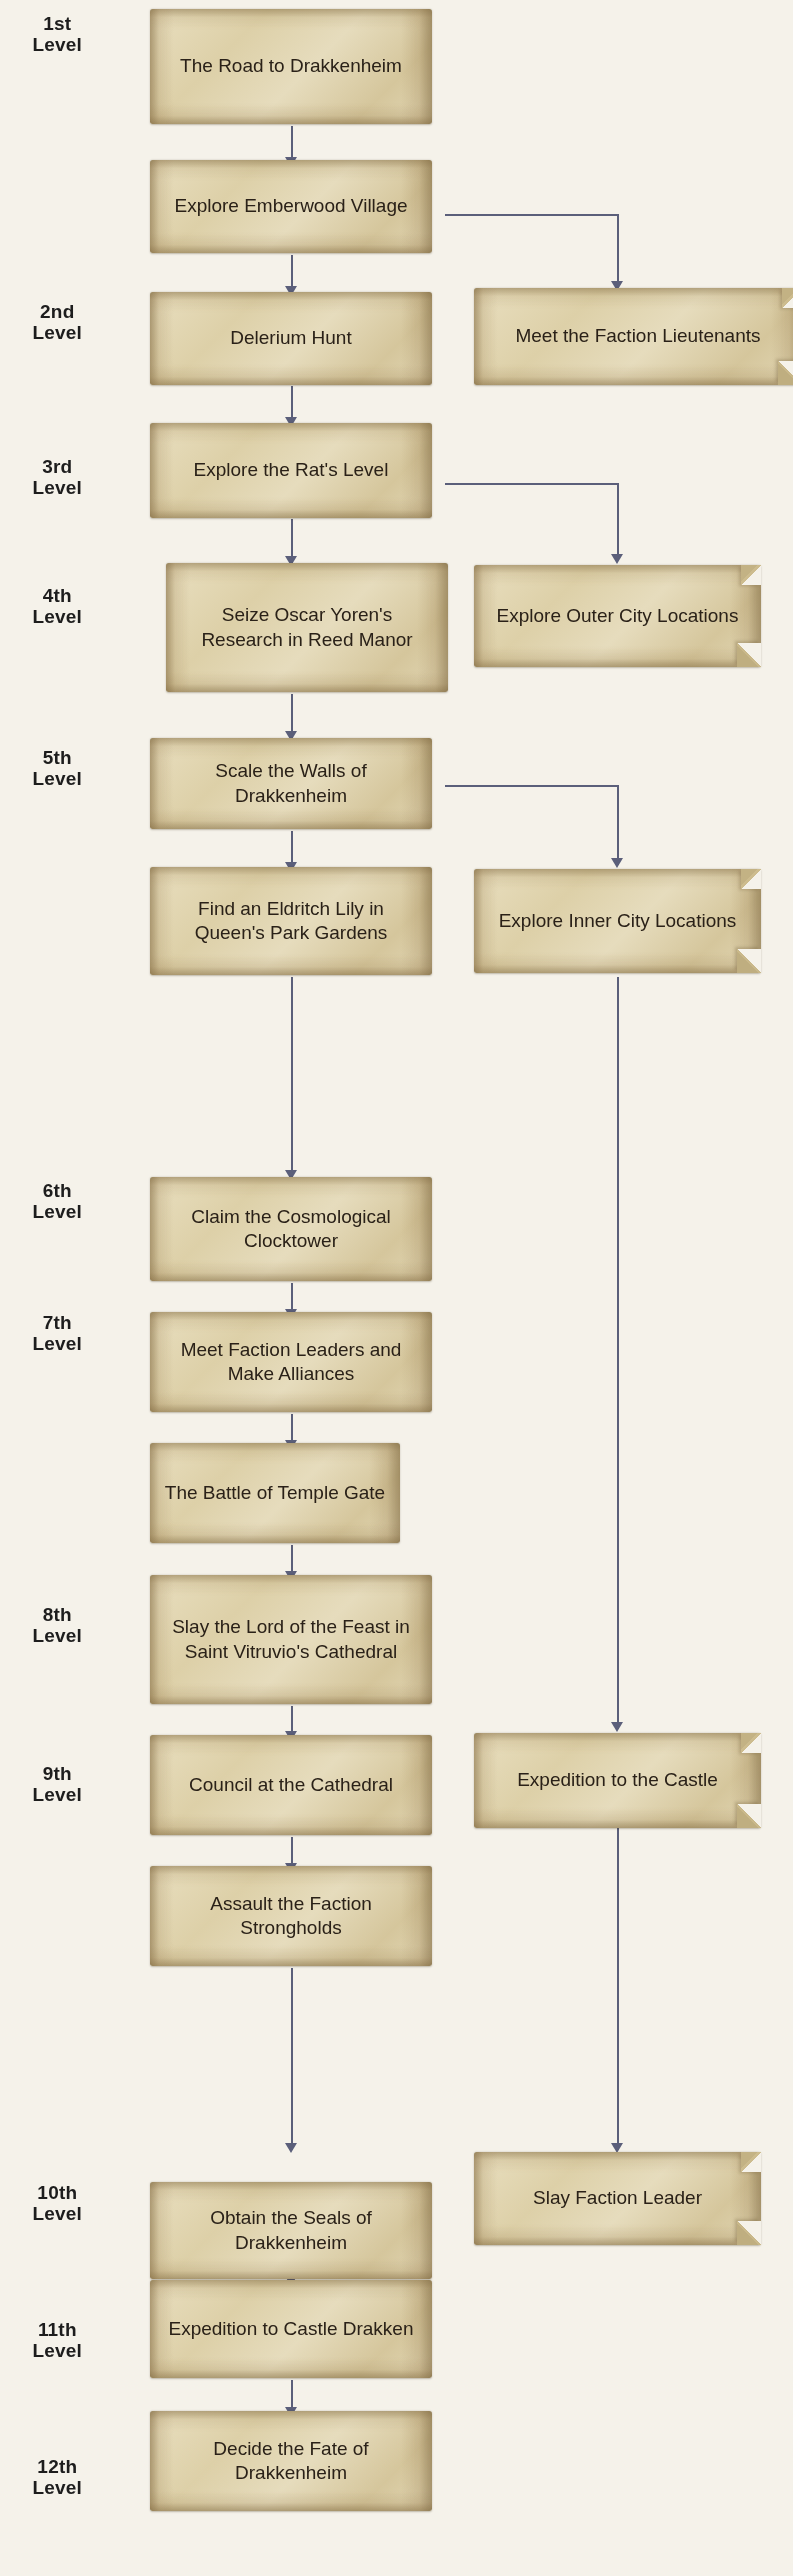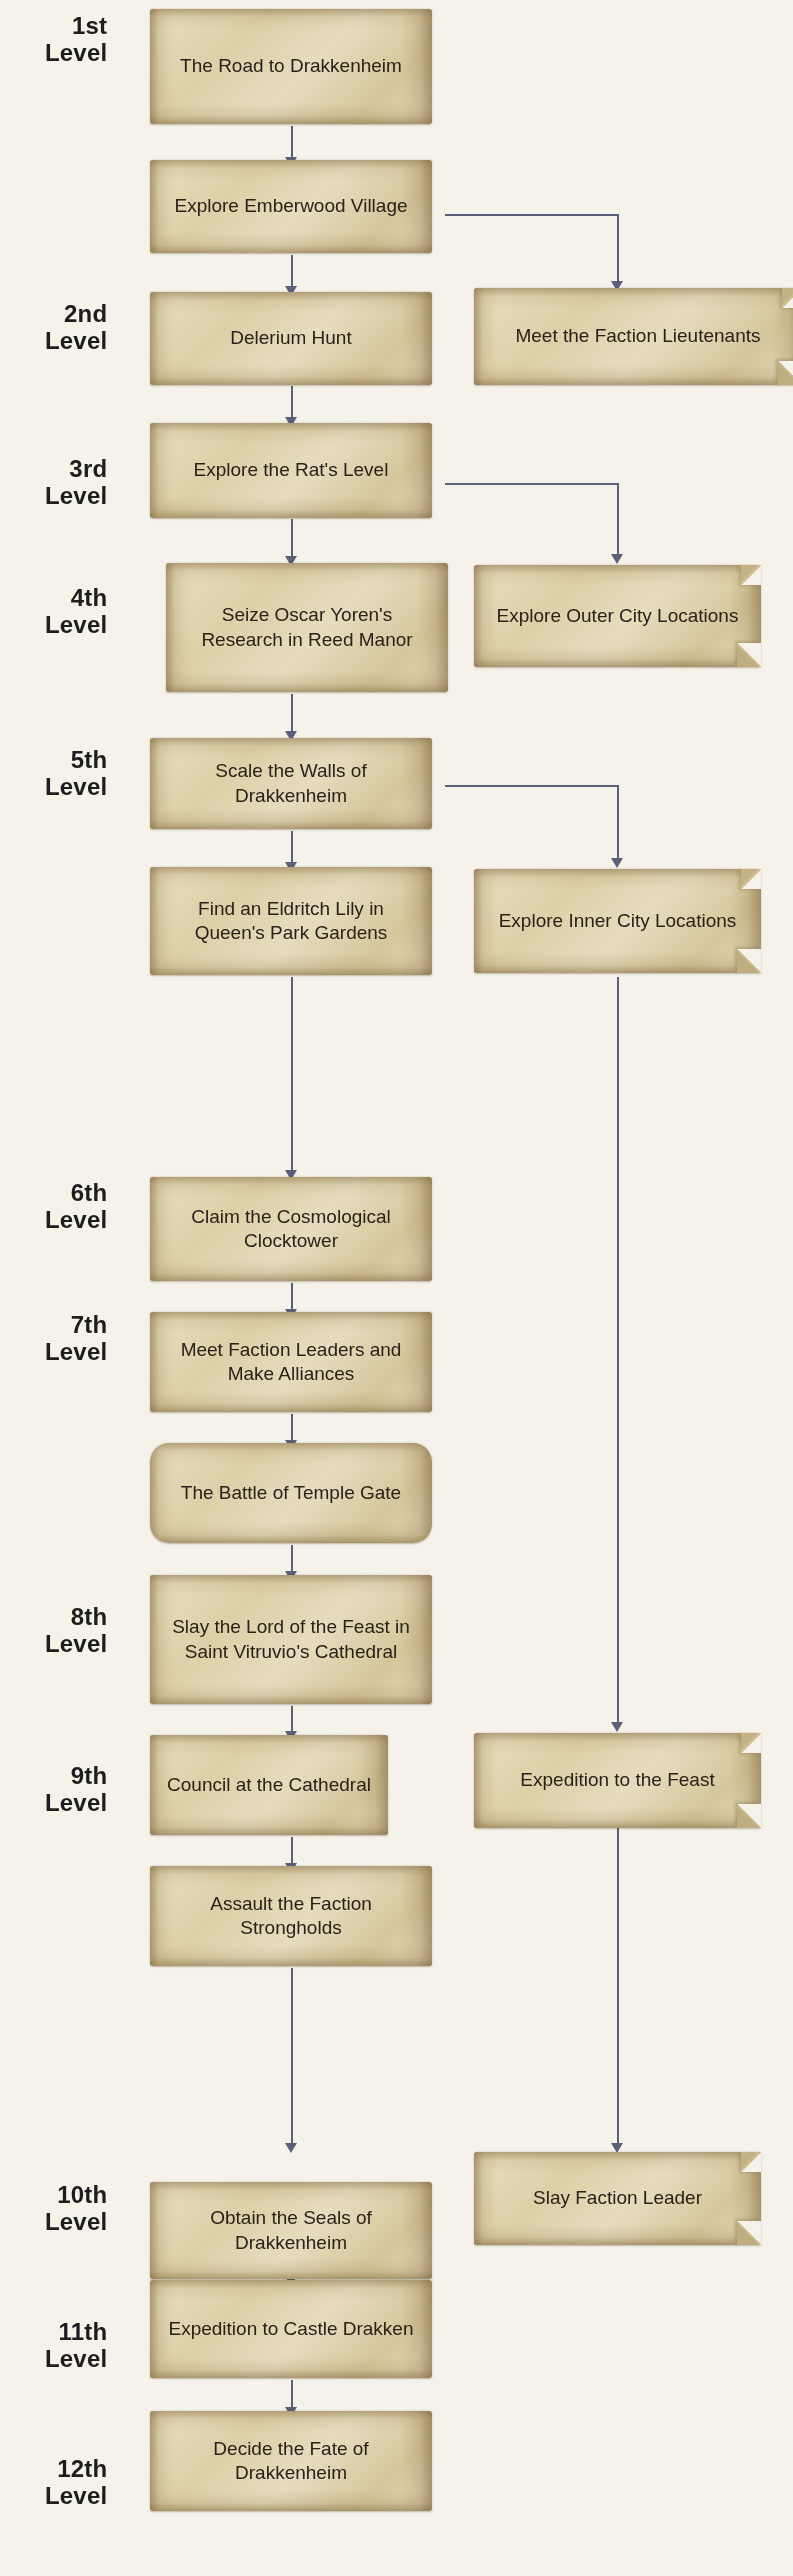--- a/index.html
+++ b/index.html
@@ -17,23 +17,23 @@
   #flow {
     position: relative;
     width: 794px;
     height: 2576px;
   }
 
   
   .level-label {
     position: absolute;
     width: 100px;
-    text-align: right;
+    text-align: center;
     font-weight: bold;
-    font-size: 24px;
+    font-size: 19px;
     line-height: 1.12;
     color: #1d1d1d;
     letter-spacing: 0.2px;
   }
 
   
   .node {
     position: absolute;
     box-sizing: border-box;
     display: flex;
@@ -246,27 +246,27 @@
   </div>
   <div class="node" style="left:150px; top:867px; width:282px; height:108px;">
     <span class="label">Find an Eldritch Lily in Queen's Park Gardens</span>
   </div>
   <div class="node" style="left:150px; top:1177px; width:282px; height:104px;">
     <span class="label">Claim the Cosmological Clocktower</span>
   </div>
   <div class="node" style="left:150px; top:1312px; width:282px; height:100px;">
     <span class="label">Meet Faction Leaders and Make Alliances</span>
   </div>
-  <div class="node" style="left:150px; top:1443px; width:282px; height:100px;border-radius:19px;">
+  <div class="node" style="left:150px; top:1443px; width:250px; height:100px;">
     <span class="label">The Battle of Temple Gate</span>
   </div>
   <div class="node" style="left:150px; top:1575px; width:282px; height:129px;">
     <span class="label">Slay the Lord of the Feast in Saint Vitruvio's Cathedral</span>
   </div>
-  <div class="node" style="left:150px; top:1735px; width:238px; height:100px;">
+  <div class="node" style="left:150px; top:1735px; width:282px; height:100px;">
     <span class="label">Council at the Cathedral</span>
   </div>
   <div class="node" style="left:150px; top:1866px; width:282px; height:100px;">
     <span class="label">Assault the Faction Strongholds</span>
   </div>
   <div class="node" style="left:150px; top:2150px; width:282px; height:97px;margin-top:32px;">
     <span class="label">Obtain the Seals of Drakkenheim</span>
   </div>
   <div class="node" style="left:150px; top:2280px; width:282px; height:98px;">
     <span class="label">Expedition to Castle Drakken</span>
@@ -278,20 +278,20 @@
   <div class="node curl" style="left:474px; top:288px; width:328px; height:97px;">
     <span class="label">Meet the Faction Lieutenants</span>
   </div>
   <div class="node curl" style="left:474px; top:565px; width:287px; height:102px;">
     <span class="label">Explore Outer City Locations</span>
   </div>
   <div class="node curl" style="left:474px; top:869px; width:287px; height:104px;">
     <span class="label">Explore Inner City Locations</span>
   </div>
   <div class="node curl" style="left:474px; top:1733px; width:287px; height:95px;">
-    <span class="label">Expedition to the Feast</span>
+    <span class="label">Expedition to the Castle</span>
   </div>
   <div class="node curl" style="left:474px; top:2152px; width:287px; height:93px;">
     <span class="label">Slay Faction Leader</span>
   </div>
 
 </div>
 
 
 </body></html>

